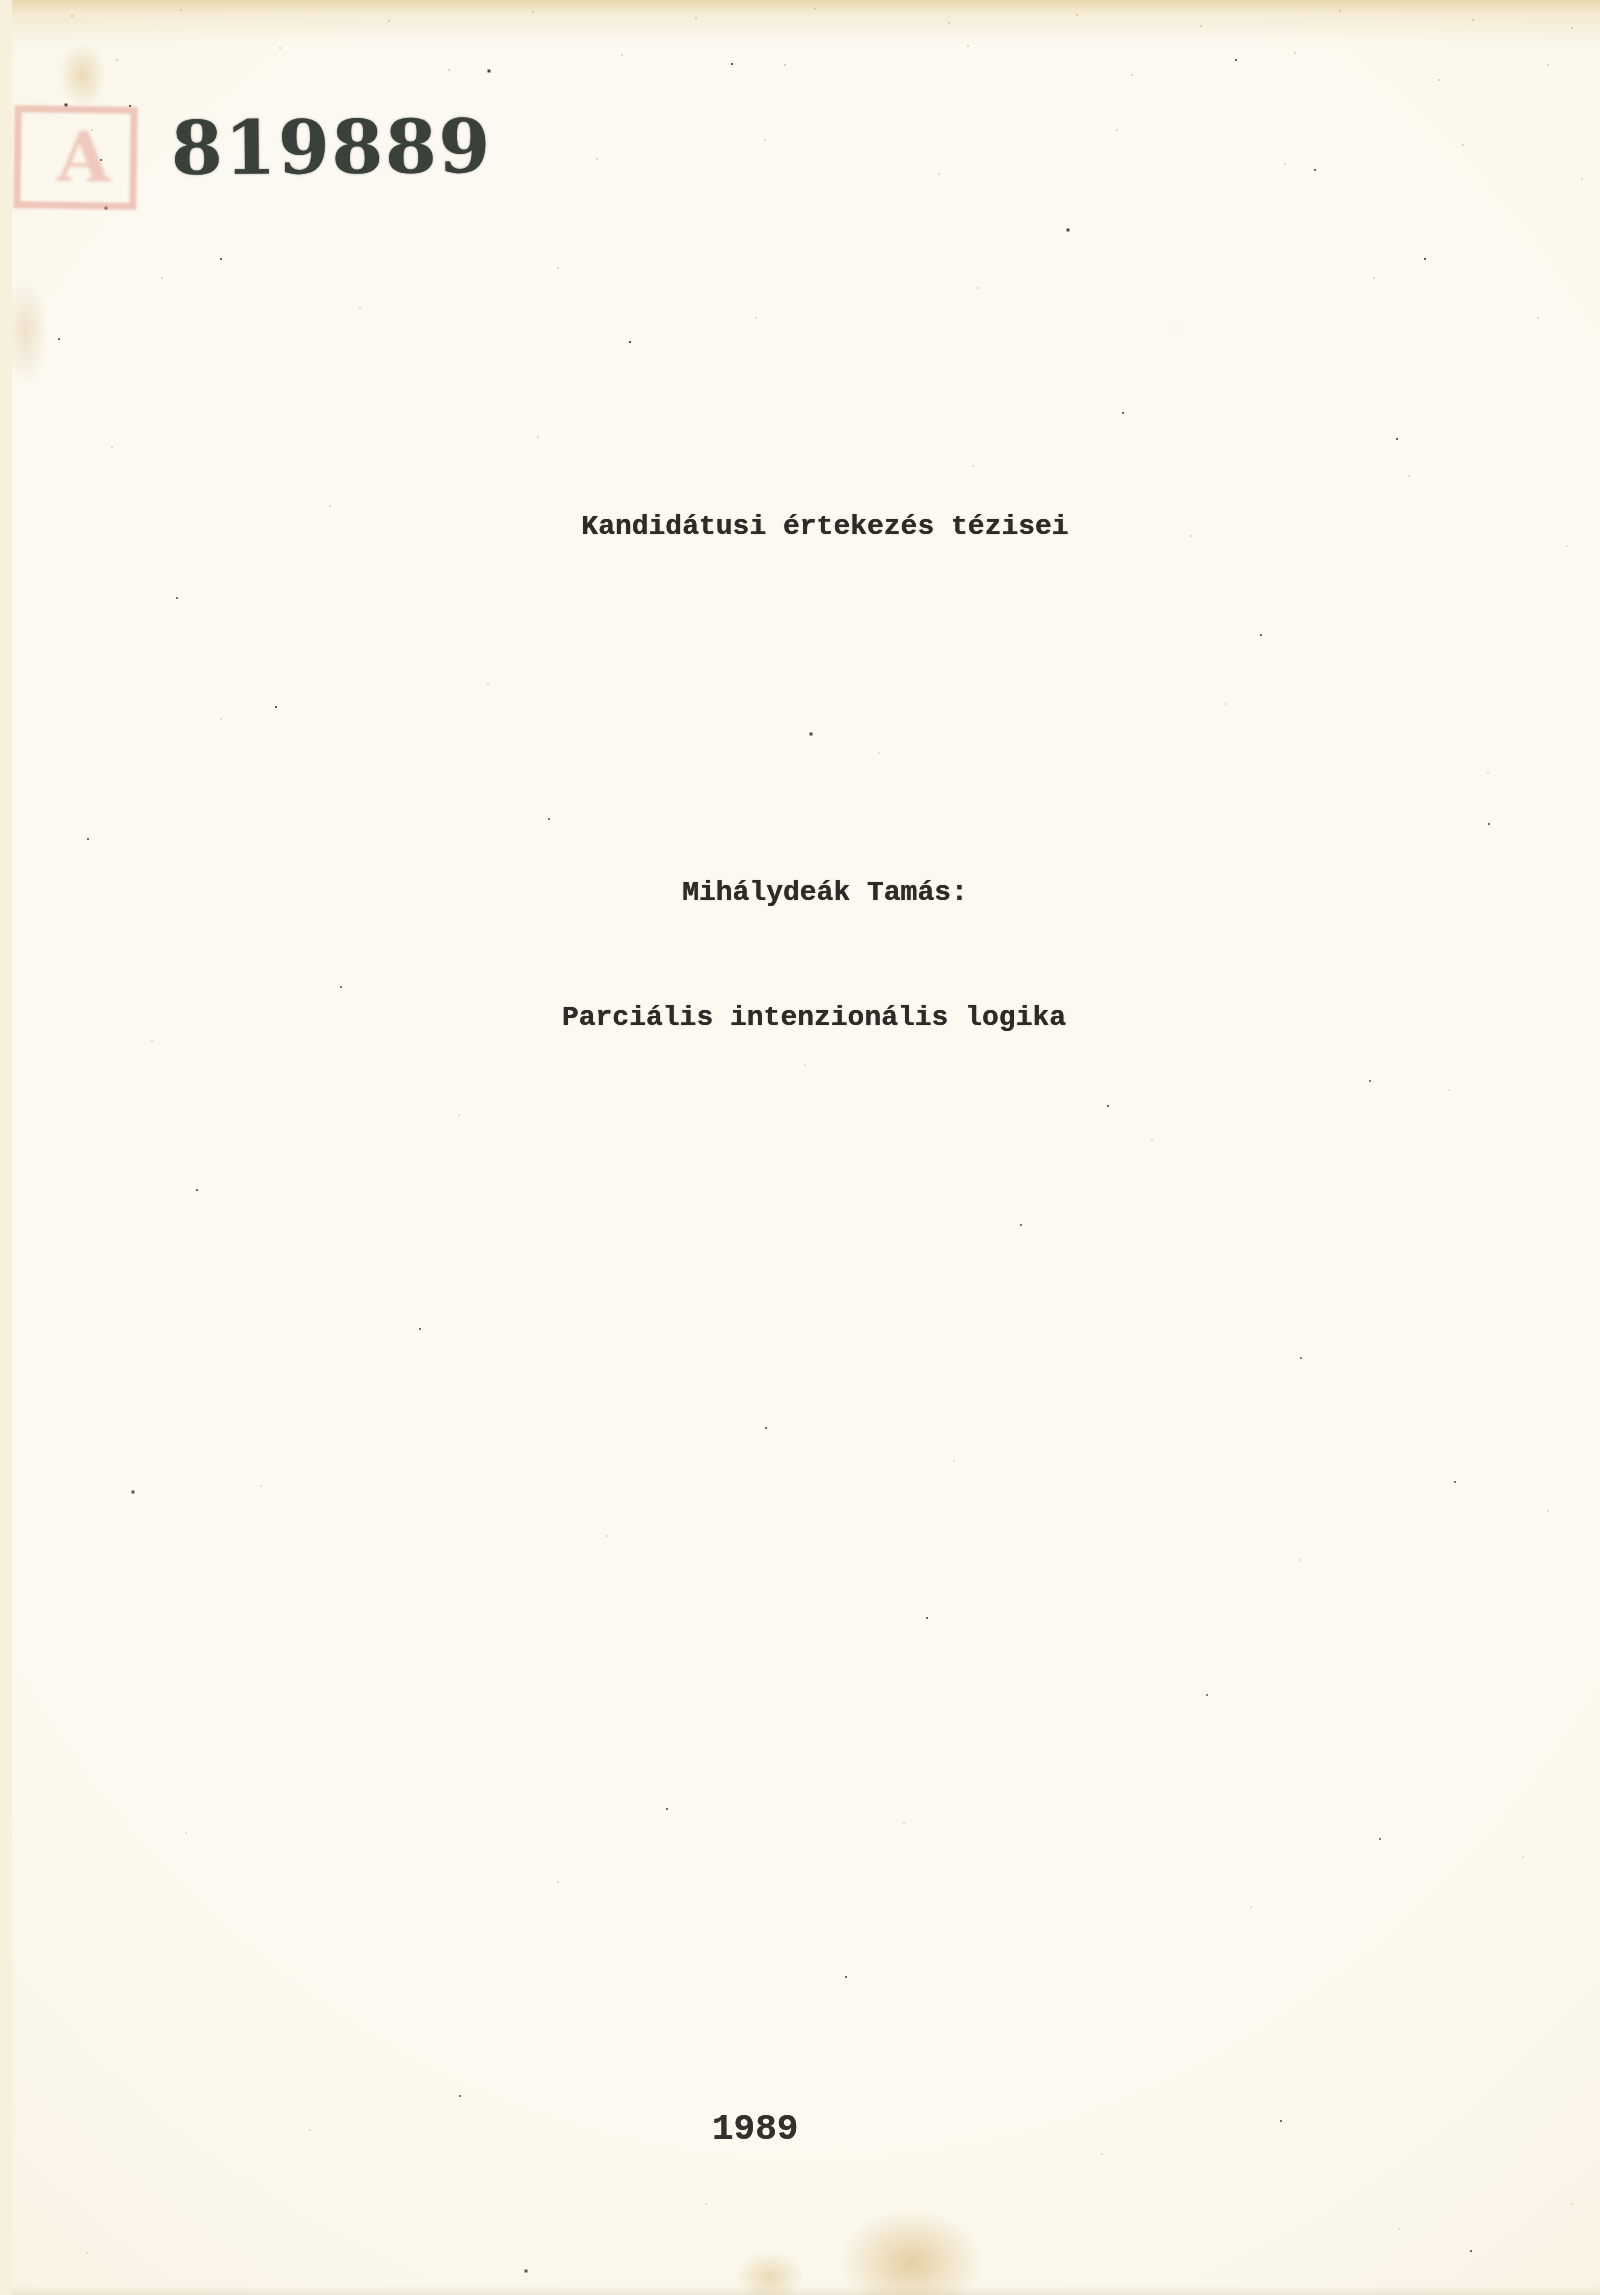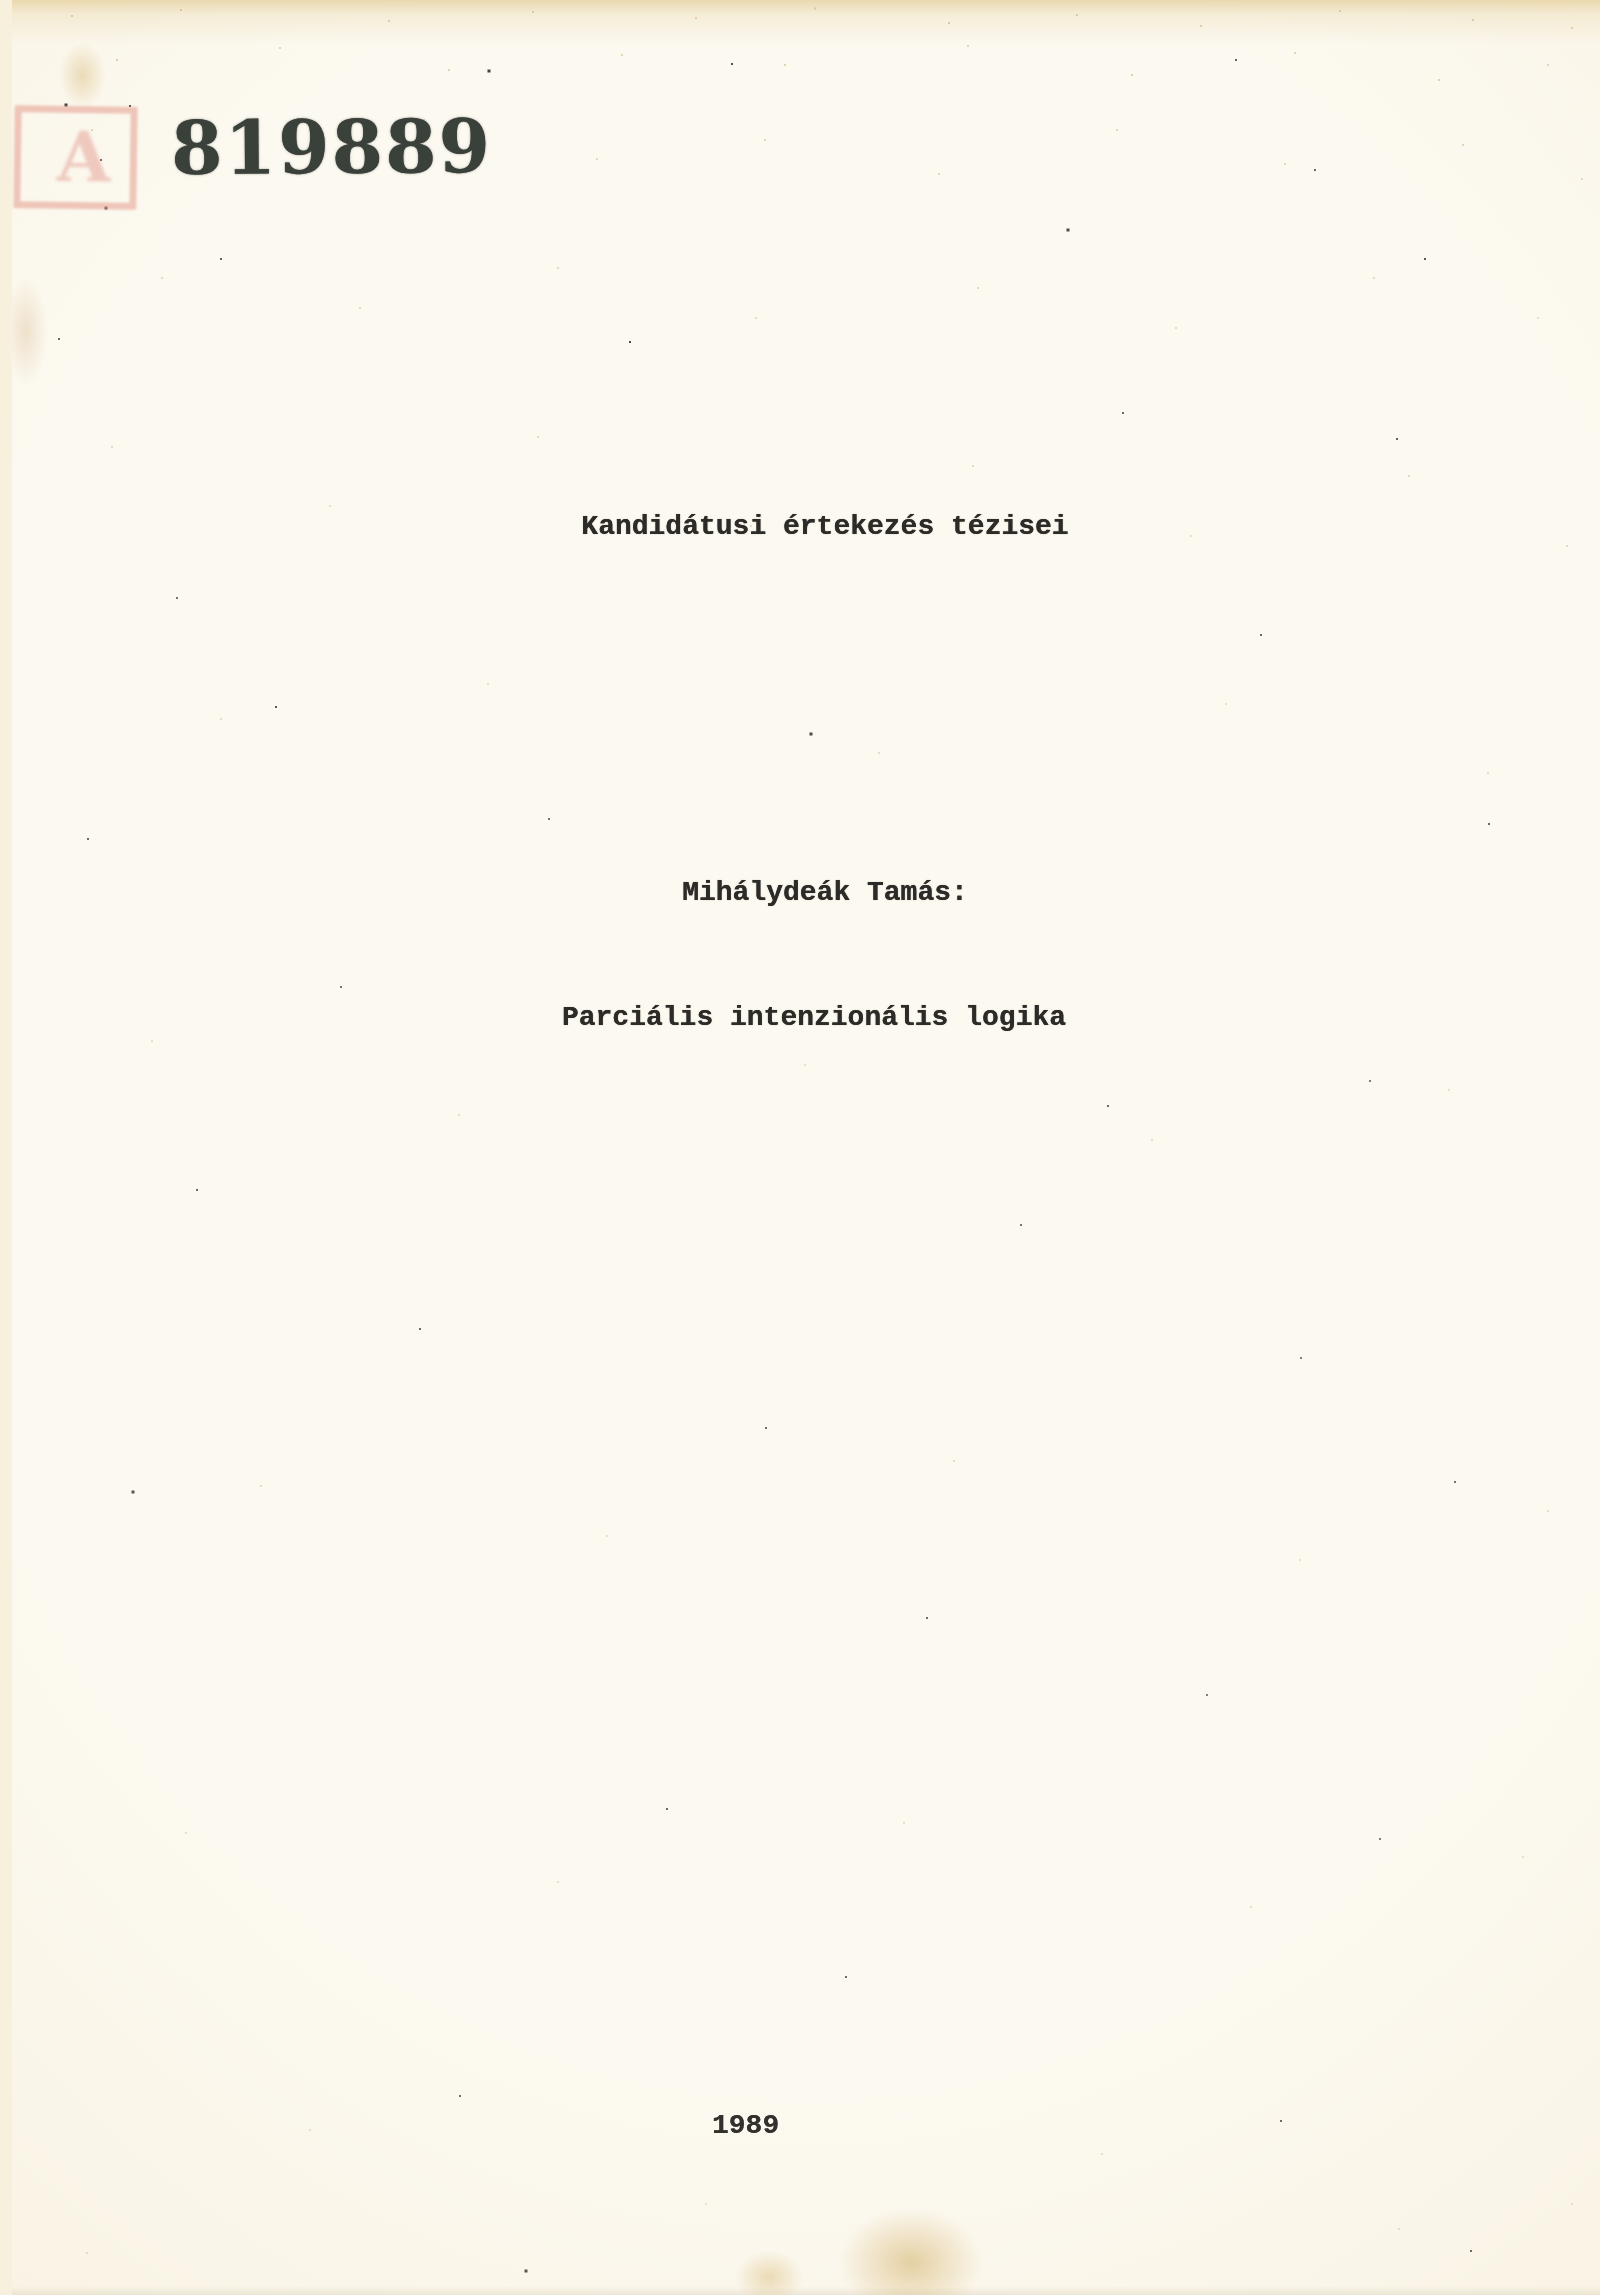--- a/index.html
+++ b/index.html
@@ -190,21 +190,21 @@
   .tw-heading { top: 513px; }
   .tw-author  { top: 879px; }
   .tw-title   { top: 1004px; transform: translateX(-11px); }
 
   .tw-year {
     position: absolute;
     left: 700px;
     top: 2112px;
     font-family: "Liberation Mono", "DejaVu Sans Mono", monospace;
     font-weight: bold;
-    font-size: 28px;
+    font-size: 36px;
     line-height: 1;
     color: #33312d;
     text-shadow: 0 0 0.5px rgba(50,48,44,0.85);
     white-space: pre;
   }
 </style>
 </head>
 <body>
 
 <div class="page">

